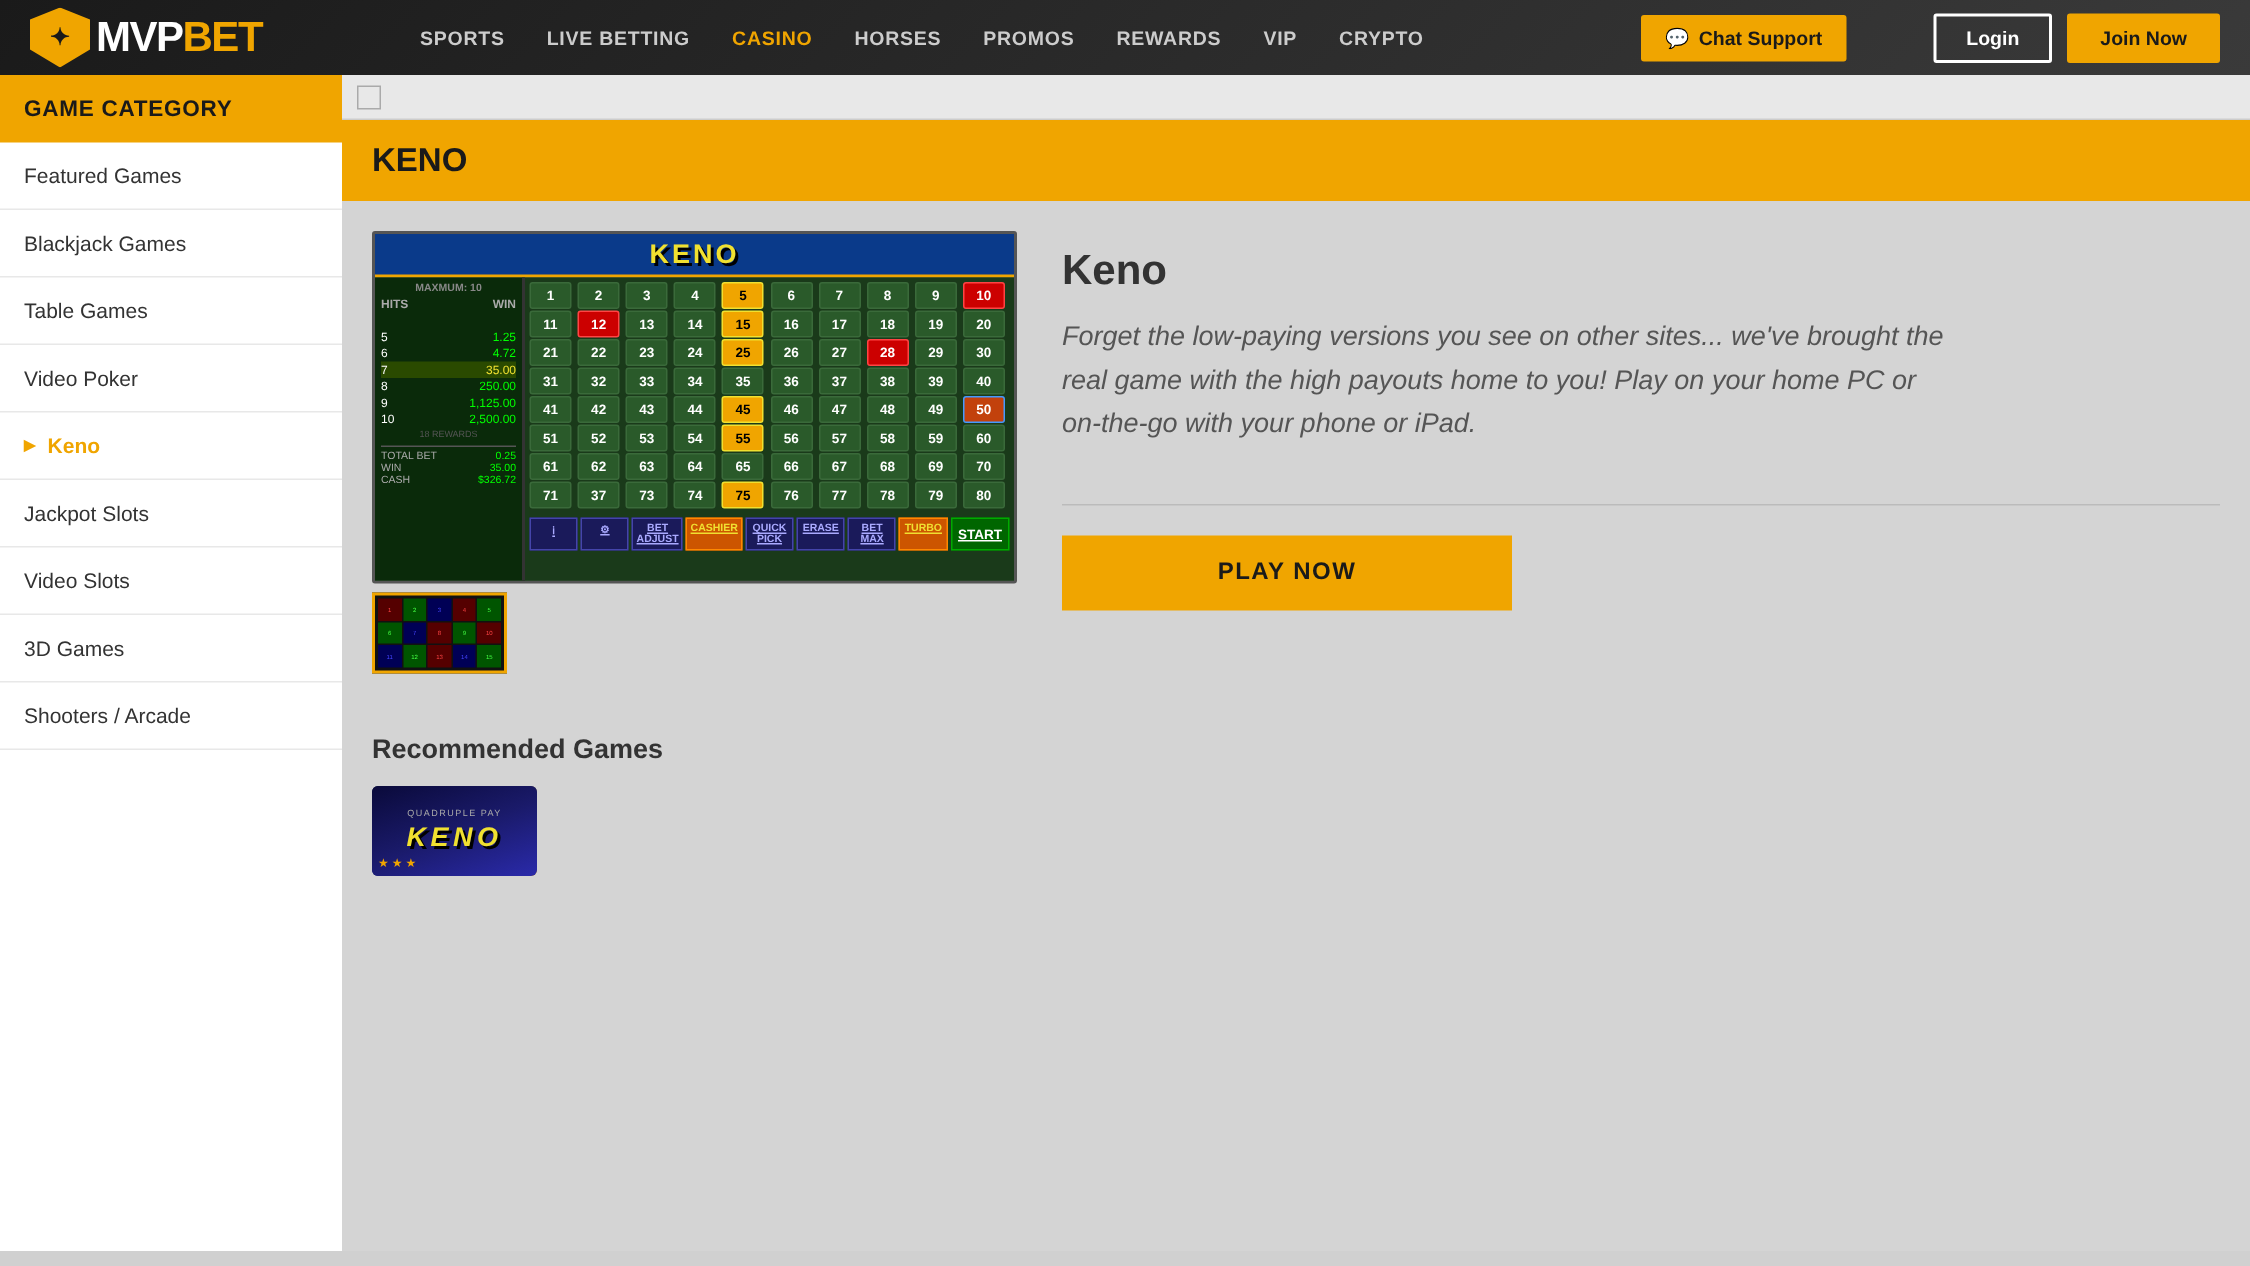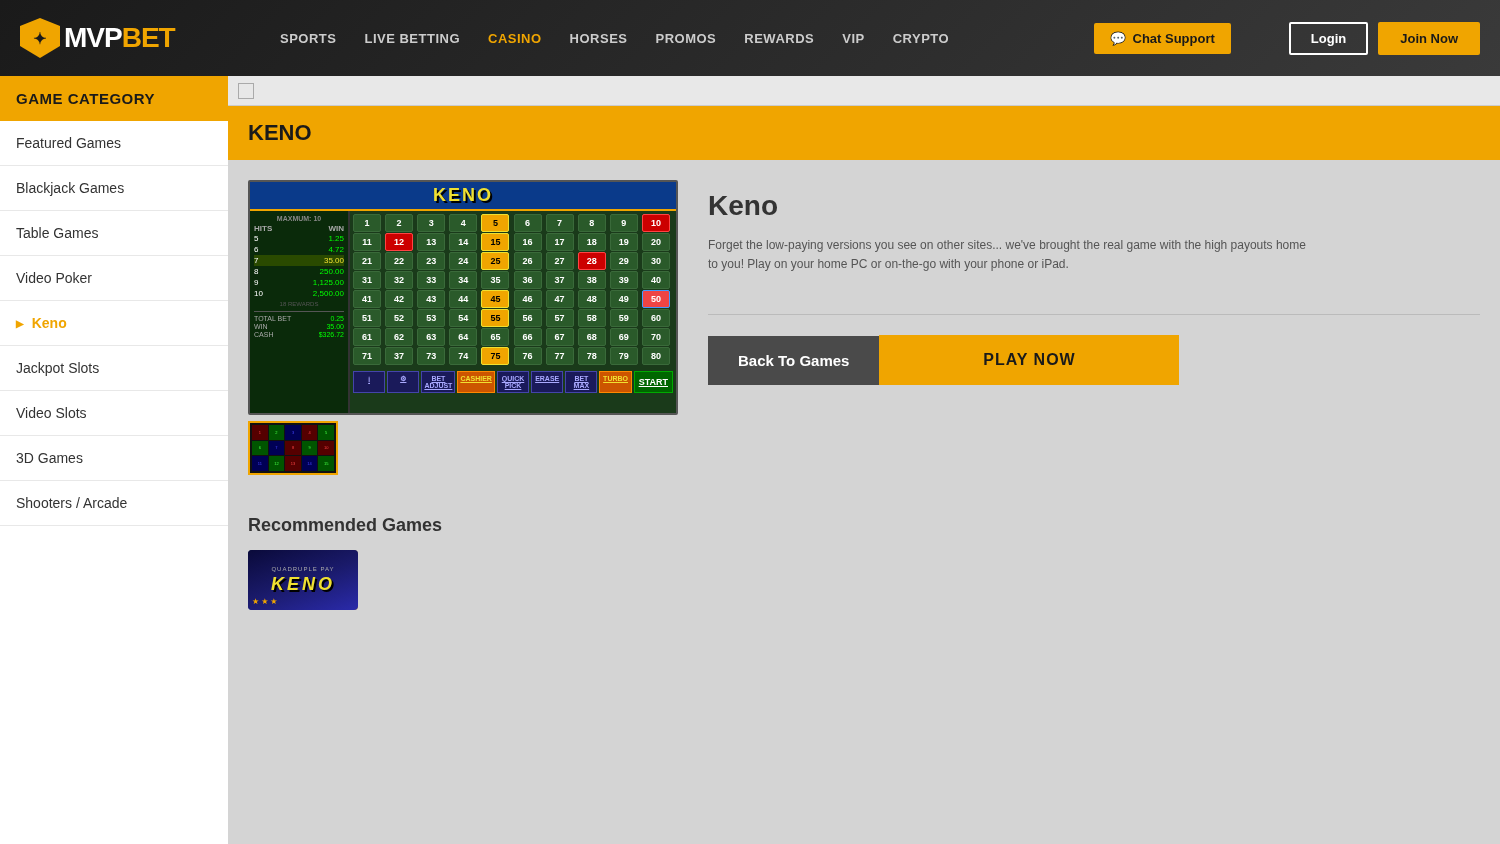--- a/index.html
+++ b/index.html
@@ -1,21 +1,21 @@
 <!DOCTYPE html>
 <html><head>
   <meta charset="utf-8">
   <style>
     * { margin: 0; padding: 0; box-sizing: border-box; }
     body { font-family: Arial, sans-serif; background: #d0d0d0; min-width: 1500px; }
 
     
     .header {
       background: linear-gradient(135deg, #1a1a1a 0%, #2d2d2d 60%, #3a3a3a 100%);
-      height: 76px;
+      height: 50px;
       display: flex;
       align-items: center;
       padding: 0 20px;
       position: relative;
     }
     .logo-area {
       display: flex;
       align-items: center;
       gap: 4px;
       min-width: 220px;
@@ -224,21 +224,21 @@
       border-right: 2px solid #333;
       padding: 4px;
       font-size: 9px;
     }
 
     .keno-left-header {
       display: flex;
       justify-content: space-between;
       color: #aaa;
       font-weight: bold;
-      margin-bottom: 0;
+      margin-bottom: 12px;
       font-size: 8px;
     }
 
     .keno-row {
       display: flex;
       justify-content: space-between;
       padding: 1px 0;
       font-size: 8px;
     }
 
@@ -280,21 +280,21 @@
       justify-content: center;
       font-size: 9px;
       font-weight: bold;
       border-radius: 2px;
       cursor: pointer;
       color: #fff;
       background: #2a5a2a;
       border: 1px solid #3a6a3a;
     }
     .keno-num.red { background: #cc0000; border-color: #ff4444; }
-    .keno-num.blue { background: #ef4444; border-color: #4499ff; }
+    .keno-num.blue { background: #c2410c; border-color: #4499ff; }
     .keno-num.selected { background: #f0a500; color: #000; border-color: #f0e030; }
 
     .keno-controls {
       display: flex;
       gap: 2px;
       padding: 3px;
     }
     .keno-ctrl-btn {
       flex: 1;
       background: #1a1a5a;
@@ -315,24 +315,25 @@
       flex: 1;
       padding: 10px 0;
     }
     .game-title {
       font-size: 28px;
       font-weight: 700;
       color: #333;
       margin-bottom: 14px;
     }
     .game-description {
-      font-size: 12px;
+      font-size: 18px;
       color: #555;
       line-height: 1.6;
       max-width: 600px;
+      font-style: italic;
     }
 
     
     .action-buttons {
       display: flex;
       align-items: center;
       gap: 0;
       margin-top: 40px;
       padding-top: 20px;
       padding-bottom: 20px;
@@ -630,21 +631,20 @@
               <div style="background:#005500;font-size:4px;color:#44ff44;display:flex;align-items:center;justify-content:center;">15</div>
             </div>
           </div>
         </div>
 
         <div class="game-info">
           <div class="game-title">Keno</div>
           <p class="game-description">Forget the low-paying versions you see on other sites... we've brought the real game with the high payouts home to you! Play on your home PC or on-the-go with your phone or iPad.</p>
 
           <div class="action-buttons">
-            <button class="back-btn">Back To Games</button>
             <button class="play-now-btn">PLAY NOW</button>
           </div>
         </div>
       </div>
 
       <div class="recommended-section">
         <div class="recommended-title">Recommended Games</div>
         <div class="recommended-grid">
           <div class="recommended-card">
             <div class="rec-card-bg"></div>

